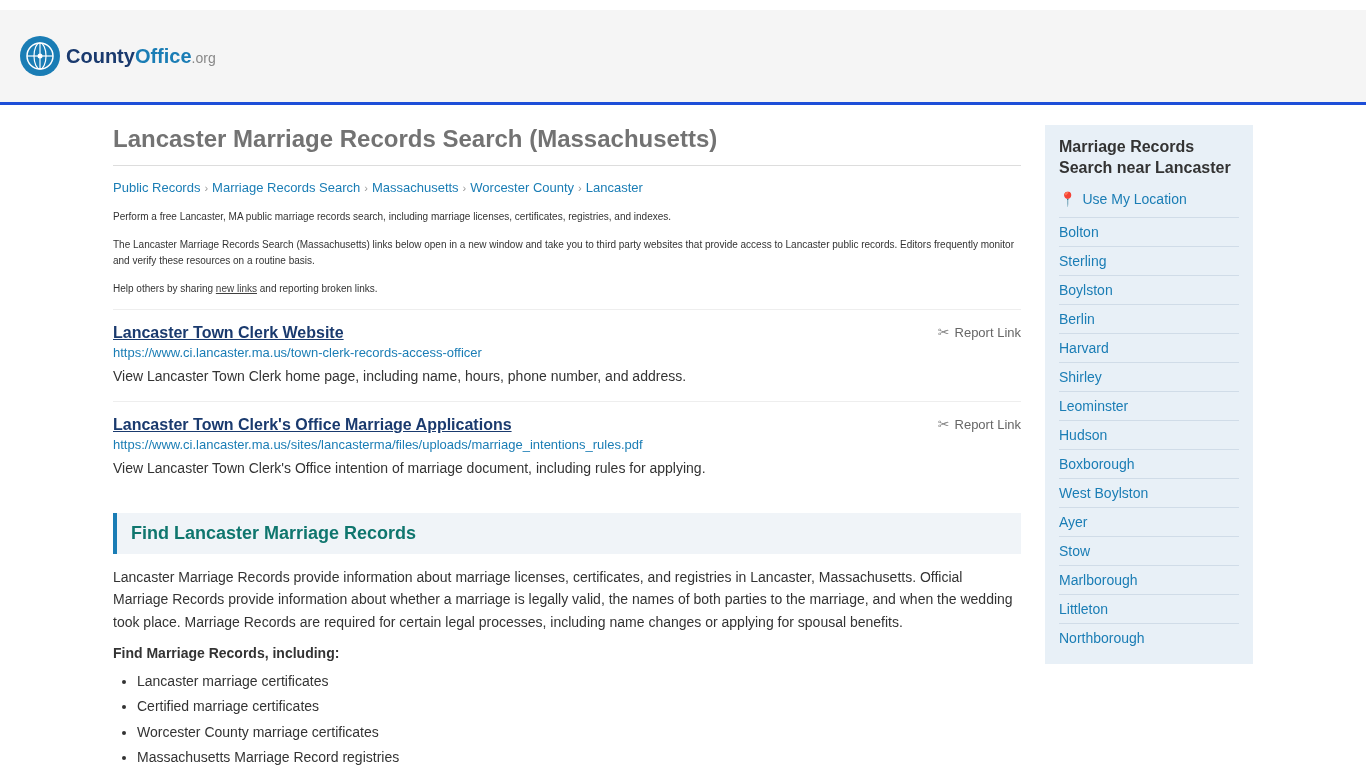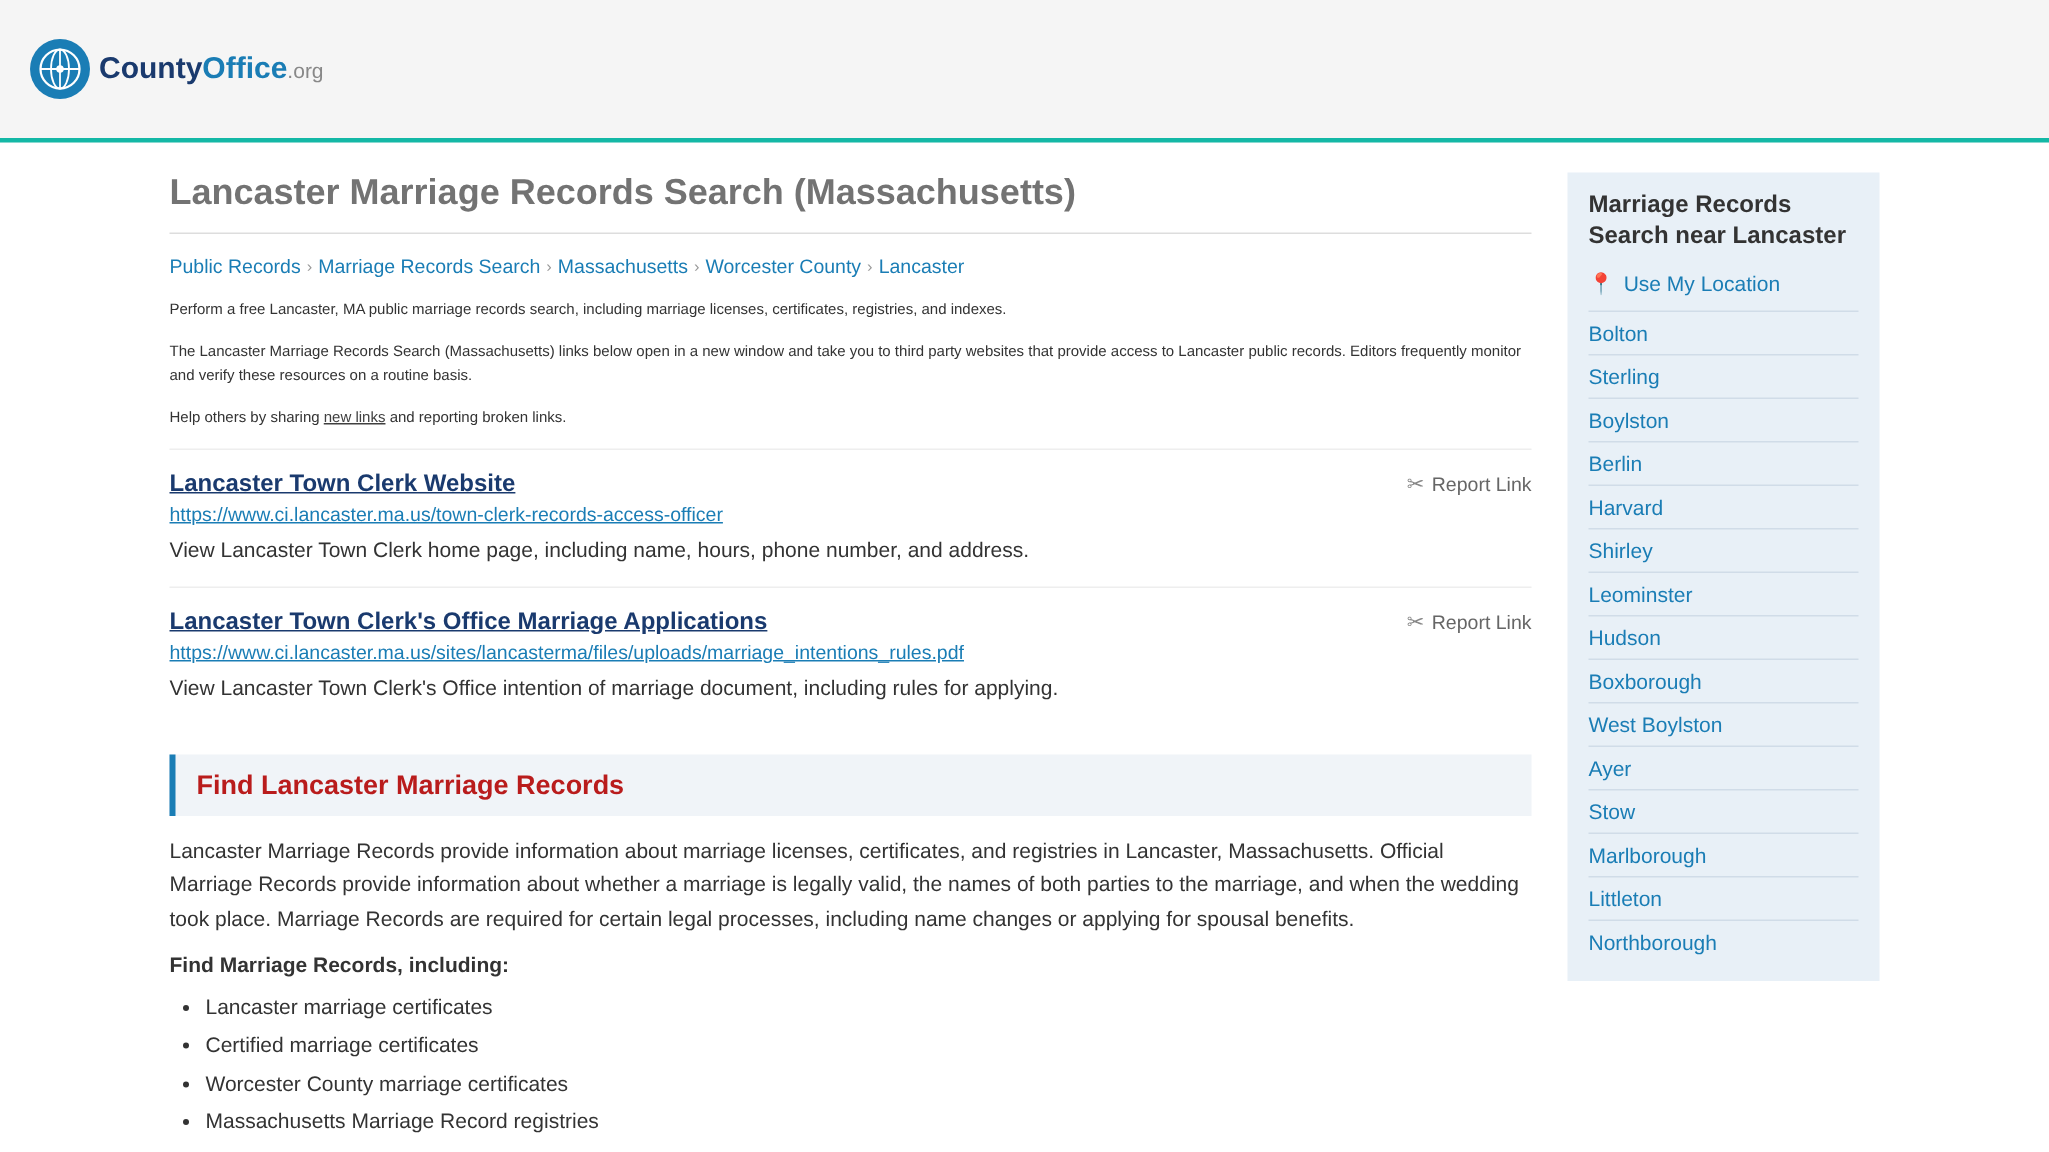--- a/index.html
+++ b/index.html
@@ -1,25 +1,26 @@
 <!DOCTYPE html>
 <html><head>
   <meta charset="utf-8">
   <style>
     * { box-sizing: border-box; margin: 0; padding: 0; }
     body { font-family: Arial, sans-serif; font-size: 14px; color: #333; background: #fff; }
 
     
     .header {
       background: #f5f5f5;
-      border-bottom: 3px solid #14b8a6;
+      border-bottom: 3px solid #1d4ed8;
       padding: 26px 20px;
       display: flex;
       align-items: center;
       justify-content: space-between;
+      margin-top: 10px;
     }
     .logo-area {
       display: flex;
       align-items: center;
       gap: 6px;
     }
     .logo-circle {
       width: 40px;
       height: 40px;
       background: #1a7db5;
@@ -131,21 +132,20 @@
       font-size: 16px;
       font-weight: bold;
       color: #1a3a6e;
       text-decoration: underline;
       cursor: pointer;
     }
     .result-url {
       color: #1a7db5;
       font-size: 13px;
       margin: 3px 0 6px 0;
-      text-decoration: underline;
     }
     .result-desc {
       font-size: 14px;
       color: #333;
       line-height: 1.5;
     }
     .report-link {
       position: absolute;
       right: 0;
       top: 14px;
@@ -164,21 +164,21 @@
     
     .find-section {
       background: #f0f4f8;
       border-left: 4px solid #1a7db5;
       padding: 10px 14px;
       margin: 20px 0 12px 0;
     }
     .find-section h2 {
       font-size: 18px;
       font-weight: bold;
-      color: #b91c1c;
+      color: #0f766e;
     }
     .find-desc {
       font-size: 14px;
       line-height: 1.6;
       color: #333;
       margin-bottom: 12px;
     }
     .find-including {
       font-size: 14px;
       font-weight: bold;

